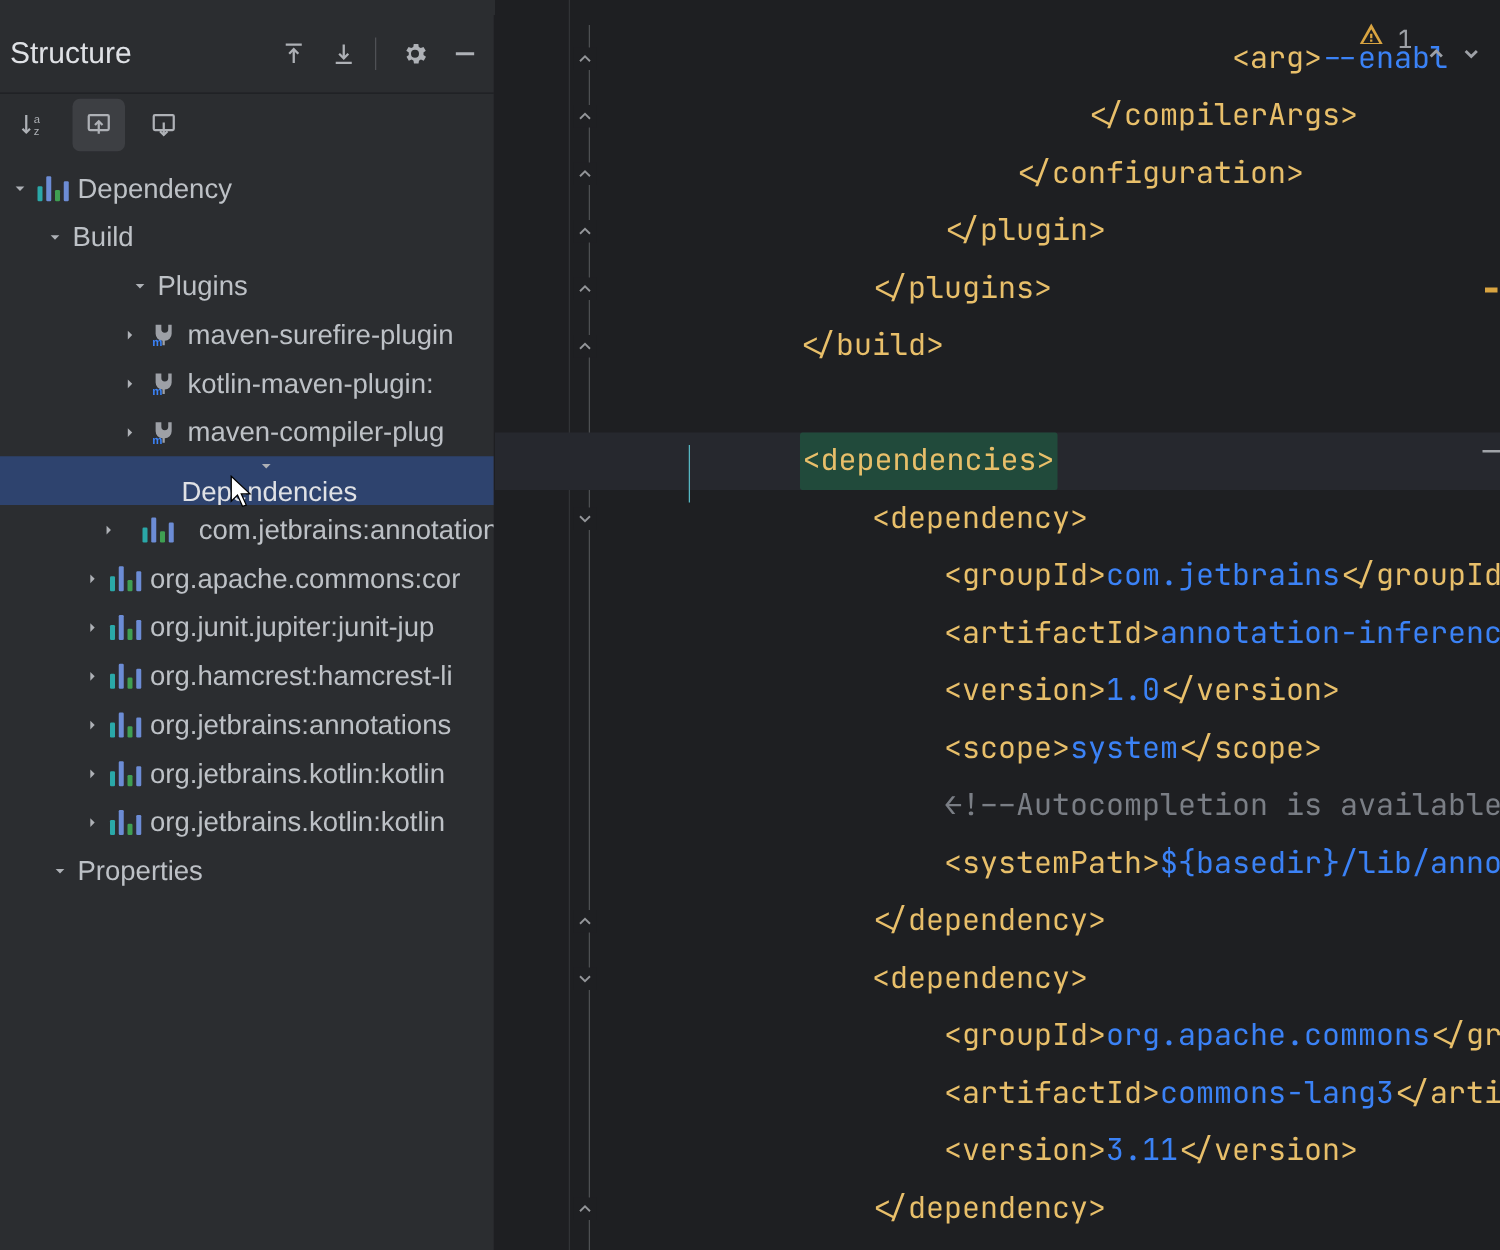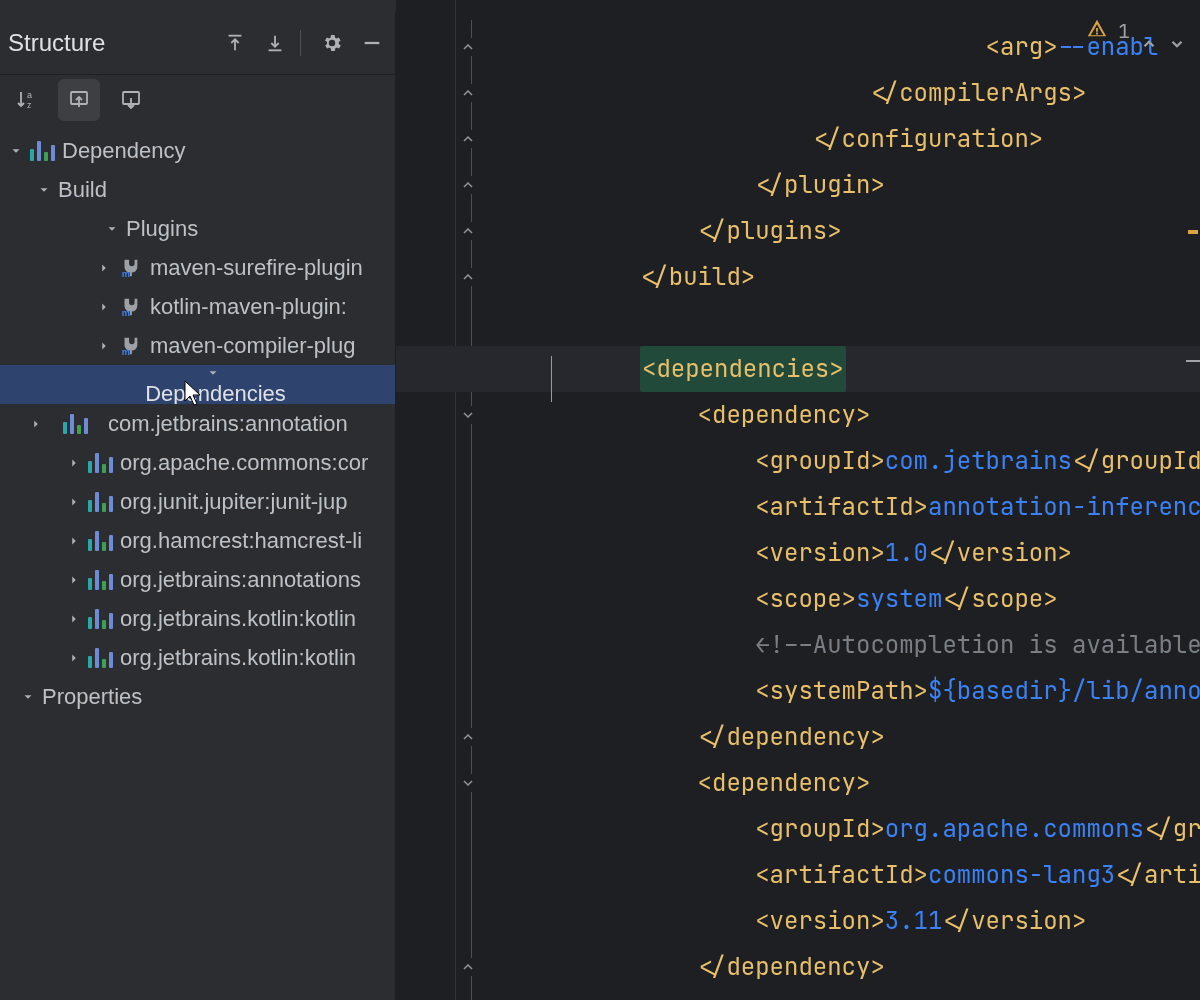--- a/index.html
+++ b/index.html
@@ -250,21 +250,21 @@
 
     <div class="tree-row ind1b selected" style="padding-left:36px;flex-direction:column;">
       <span class="tw">
           <svg viewBox="0 0 16 16" fill="currentColor">
             <path d="M4 6l4 4 4-4z"></path>
           </svg>
         </span>
       <span class="row-label">Dependencies</span>
     </div>
 
-    <div class="tree-row ind2b" style="padding-left:28px;gap:13px;">
+    <div class="tree-row ind2b" style="padding-left:79px;gap:13px;">
       <span class="tw">
           <svg viewBox="0 0 16 16" fill="currentColor">
             <path d="M6 4l4 4-4 4z"></path>
           </svg>
         </span>
       <span class="row-icon">
           <span class="bars-icon">
             <span></span>
             <span></span>
             <span></span>
@@ -363,21 +363,21 @@
           <span class="bars-icon">
             <span></span>
             <span></span>
             <span></span>
             <span></span>
           </span>
         </span>
       <span class="row-label">org.jetbrains.kotlin:kotlin</span>
     </div>
 
-    <div class="tree-row ind1b" style="padding-left:20px;align-items:center;">
+    <div class="tree-row ind1b" style="padding-left:40px;align-items:center;">
       <span class="tw">
           <svg viewBox="0 0 16 16" fill="currentColor">
             <path d="M4 6l4 4 4-4z"></path>
           </svg>
         </span>
       <span class="row-label">Properties</span>
     </div>
   </div>
 
   <svg class="cursor-img" width="20" height="28" viewBox="0 0 20 28">

